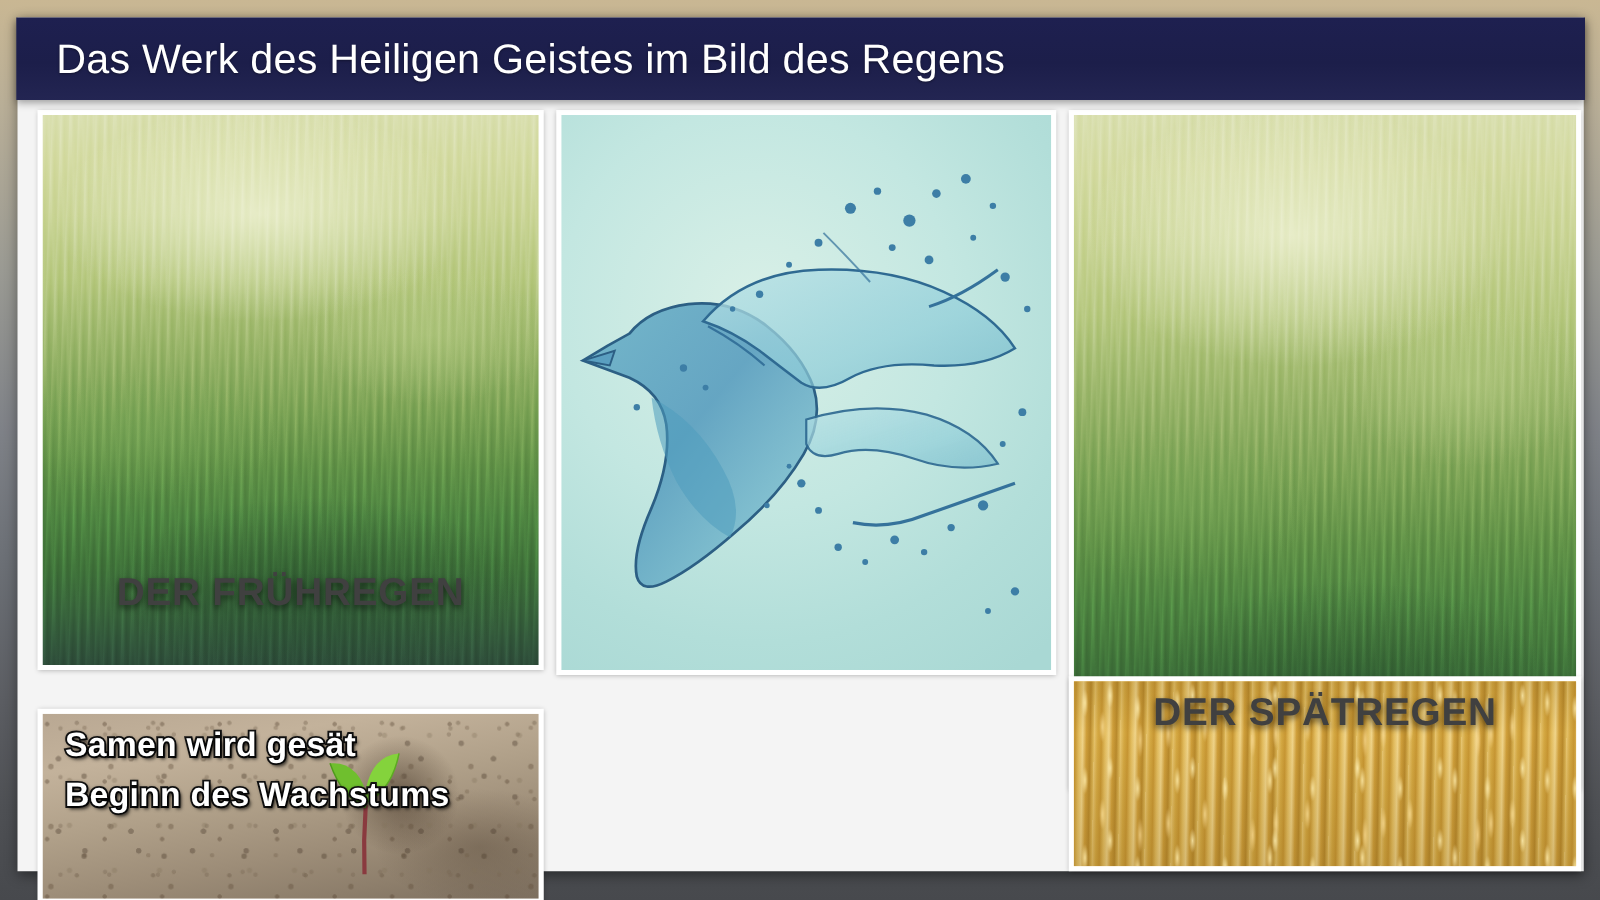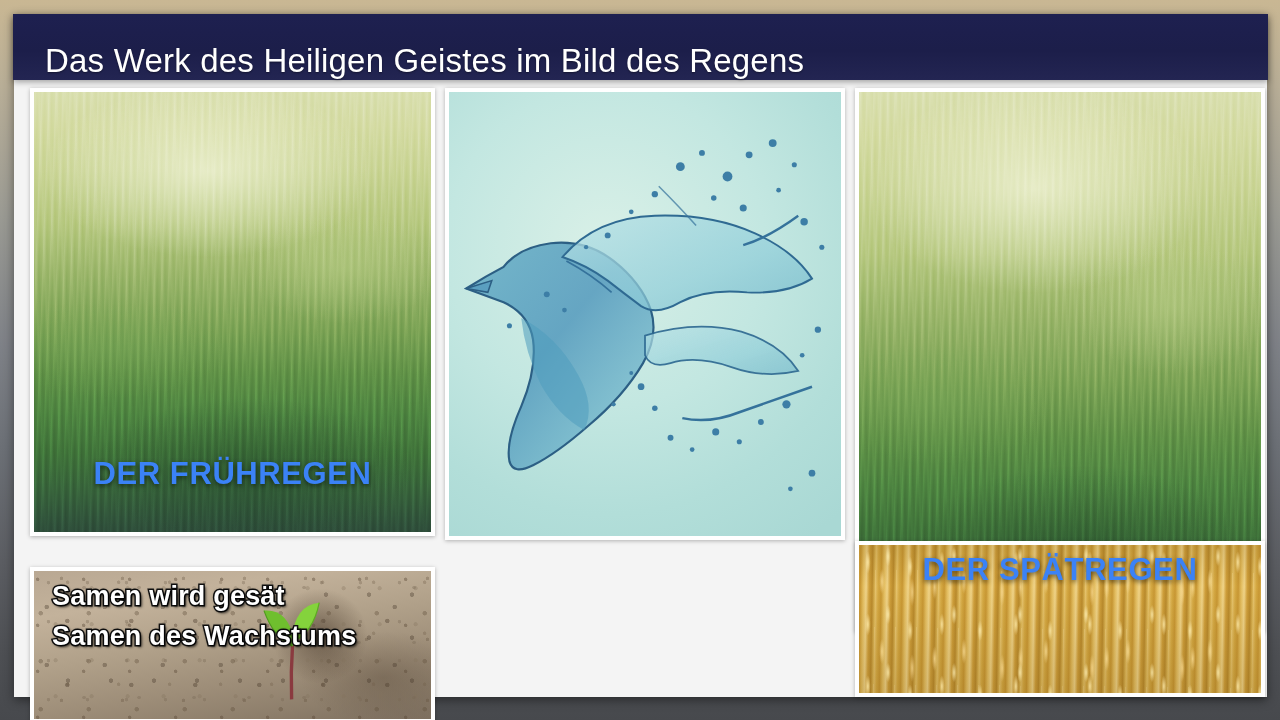--- a/index.html
+++ b/index.html
@@ -29,21 +29,21 @@
     background:#f4f4f4;
     box-shadow:0 3px 10px rgba(0,0,0,.45);
   }
 
   
   .title-bar {
     position:absolute;
     left:13px; top:14px;
     width:1255px; height:66px;
     background:linear-gradient(180deg,#1e2050 0%,#1c1e4a 55%,#232552 100%);
-    display:flex; align-items:flex-end;
+    display:flex; align-items:center;
     box-shadow:0 2px 6px rgba(0,0,0,.35);
     z-index:5;
   }
   .title-text {
     color:#ffffff;
     font-size:33px;
     font-weight:400;
     letter-spacing:.2px;
     padding-left:32px;
     white-space:nowrap;
@@ -101,21 +101,21 @@
       radial-gradient(ellipse 60% 28% at 44% 18%, rgba(255,255,240,.55), rgba(255,255,240,0) 70%),
       radial-gradient(ellipse 35% 18% at 78% 40%, rgba(190,210,140,.40), rgba(190,210,140,0) 70%),
       radial-gradient(ellipse 40% 16% at 20% 58%, rgba(120,170,90,.30), rgba(120,170,90,0) 72%),
       radial-gradient(ellipse 55% 22% at 55% 86%, rgba(20,50,35,.28), rgba(20,50,35,0) 75%);
   }
   .panel-caption {
     position:absolute;
     left:0; right:0;
     bottom:40px;
     text-align:center;
-    color:#3b82f6;
+    color:#404040;
     font-size:31px;
     font-weight:bold;
     letter-spacing:.6px;
     text-shadow:0 2px 5px rgba(0,0,0,.55);
     z-index:3;
   }
 
   
   .water-bg {
     position:absolute; inset:0;
@@ -304,21 +304,21 @@
     <div class="soil"></div>
     <svg class="seedling" viewBox="0 0 60 120">
       <path d="M30 118 Q29 90 31 62" stroke="#8a3a3f" stroke-width="3.4" fill="none"></path>
       <path d="M31 64 Q12 56 2 28 Q26 26 33 58 Z" fill="#6fbf2e"></path>
       <path d="M31 64 Q12 56 2 28" stroke="#4f9a1d" stroke-width="1.2" fill="none"></path>
       <path d="M31 60 Q52 50 58 20 Q34 22 30 56 Z" fill="#84d33c"></path>
       <path d="M31 60 Q52 50 58 20" stroke="#5cab22" stroke-width="1.2" fill="none"></path>
     </svg>
     <div class="soil-lines">
       <div class="soil-line">Samen wird gesät</div>
-      <div class="soil-line">Samen des Wachstums</div>
+      <div class="soil-line">Beginn des Wachstums</div>
     </div>
   </div>
 </div>
 
 <div class="panel" style="left:855px; top:541px; width:410px; height:156px;">
   <div class="panel-inner">
     <div class="wheat"></div>
   </div>
 </div>
 

